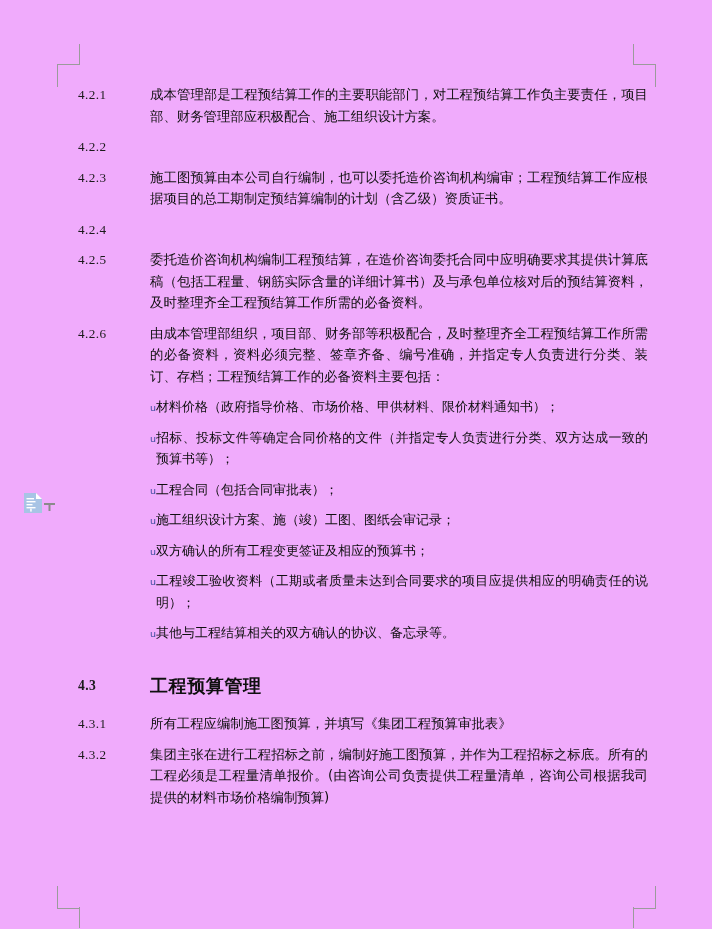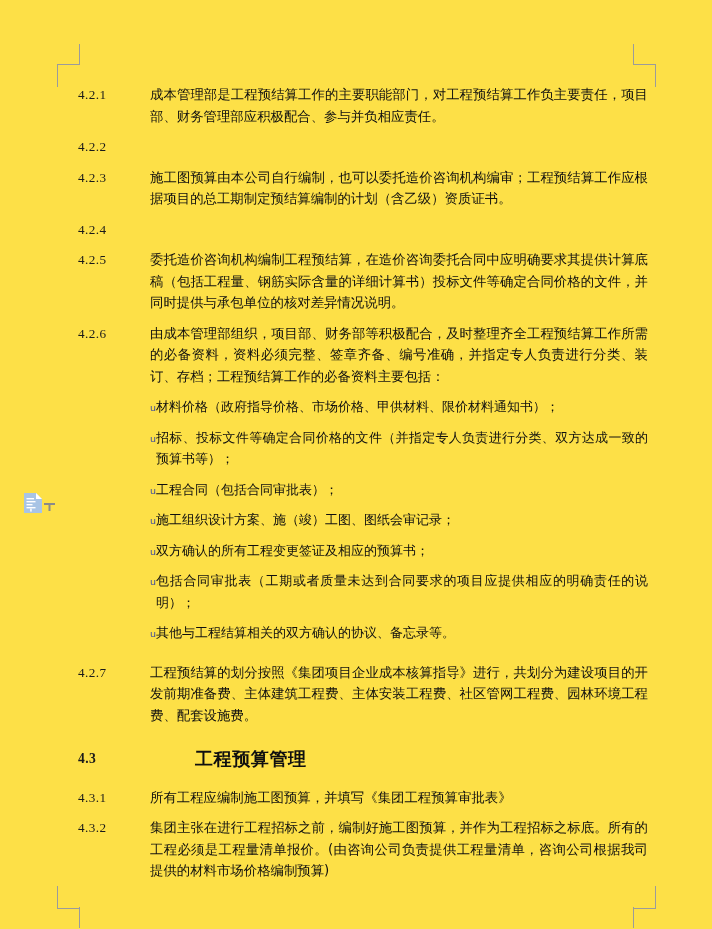--- a/index.html
+++ b/index.html
@@ -12,21 +12,21 @@
     height: 929px;
     position: relative;
     font-family: "Liberation Serif", "DejaVu Serif", serif;
     overflow: hidden;
   }
 
   
   #page {
     position: absolute;
     inset: 0;
-    background: #fde047;
+    background: #f0abfc;
     text-decoration: underline;
   }
   .crop-mark {
     position: absolute;
     width: 22px;
     height: 22px;
     pointer-events: none;
   }
   .crop-mark.tl { left: 57px;  top: 64px;  border-left: 1px solid #9b9b9b; border-top: 1px solid #9b9b9b; }
   .crop-mark.tl::after {
@@ -94,21 +94,20 @@
     text-justify: inter-ideograph;
     word-break: break-all;
   }
 
   
   .section-head {
     display: flex;
     align-items: center;
     margin-top: 22px;
     margin-bottom: 17px;
-    gap: 45px;
   }
   .section-head .clause-num {
     font-weight: bold;
     font-size: 13.6px;
   }
   .section-head .clause-body {
     font-weight: bold;
     font-size: 18px;
     letter-spacing: .6px;
   }
@@ -188,39 +187,39 @@
     <svg viewBox="0 0 11 8" width="11" height="8" aria-hidden="true">
       <rect x="0" y="0" width="11" height="2" fill="#8a8a8a"></rect>
       <rect x="4.5" y="2" width="2" height="6" fill="#8a8a8a"></rect>
     </svg>
   </div>
 
   <div id="content">
 
     <div class="clause">
       <div class="clause-num">4.2.1</div>
-      <div class="clause-body">成本管理部是工程预结算工作的主要职能部门，对工程预结算工作负主要责任，项目部、财务管理部应积极配合、参与并负相应责任。</div>
+      <div class="clause-body">成本管理部是工程预结算工作的主要职能部门，对工程预结算工作负主要责任，项目部、财务管理部应积极配合、施工组织设计方案。</div>
     </div>
 
     <div class="clause">
       <div class="clause-num">4.2.2</div>
     </div>
 
     <div class="clause">
       <div class="clause-num">4.2.3</div>
       <div class="clause-body">施工图预算由本公司自行编制，也可以委托造价咨询机构编审；工程预结算工作应根据项目的总工期制定预结算编制的计划（含乙级）资质证书。</div>
     </div>
 
     <div class="clause">
       <div class="clause-num">4.2.4</div>
     </div>
 
     <div class="clause">
       <div class="clause-num">4.2.5</div>
-      <div class="clause-body">委托造价咨询机构编制工程预结算，在造价咨询委托合同中应明确要求其提供计算底稿（包括工程量、钢筋实际含量的详细计算书）投标文件等确定合同价格的文件，并同时提供与承包单位的核对差异情况说明。</div>
+      <div class="clause-body">委托造价咨询机构编制工程预结算，在造价咨询委托合同中应明确要求其提供计算底稿（包括工程量、钢筋实际含量的详细计算书）及与承包单位核对后的预结算资料，及时整理齐全工程预结算工作所需的必备资料。</div>
     </div>
 
     <div class="clause">
       <div class="clause-num">4.2.6</div>
       <div class="clause-body">由成本管理部组织，项目部、财务部等积极配合，及时整理齐全工程预结算工作所需的必备资料，资料必须完整、签章齐备、编号准确，并指定专人负责进行分类、装订、存档；工程预结算工作的必备资料主要包括：</div>
     </div>
 
     <div class="clause sub-block">
       <div class="clause-num"></div>
       <ul class="bullet-list">
@@ -239,33 +238,29 @@
         <li class="bullet-item">
           <span class="bullet-mark">u</span>
           <span class="bullet-text">施工组织设计方案、施（竣）工图、图纸会审记录；</span>
         </li>
         <li class="bullet-item">
           <span class="bullet-mark">u</span>
           <span class="bullet-text">双方确认的所有工程变更签证及相应的预算书；</span>
         </li>
         <li class="bullet-item">
           <span class="bullet-mark">u</span>
-          <span class="bullet-text">包括合同审批表（工期或者质量未达到合同要求的项目应提供相应的明确责任的说明）；</span>
+          <span class="bullet-text">工程竣工验收资料（工期或者质量未达到合同要求的项目应提供相应的明确责任的说明）；</span>
         </li>
         <li class="bullet-item">
           <span class="bullet-mark">u</span>
           <span class="bullet-text">其他与工程结算相关的双方确认的协议、备忘录等。</span>
         </li>
       </ul>
     </div>
 
-    <div class="clause">
-      <div class="clause-num">4.2.7</div>
-      <div class="clause-body">工程预结算的划分按照《集团项目企业成本核算指导》进行，共划分为建设项目的开发前期准备费、主体建筑工程费、主体安装工程费、社区管网工程费、园林环境工程费、配套设施费。</div>
-    </div>
 
     <div class="section-head">
       <div class="clause-num">4.3</div>
       <div class="clause-body">工程预算管理</div>
     </div>
 
     <div class="clause">
       <div class="clause-num">4.3.1</div>
       <div class="clause-body">所有工程应编制施工图预算，并填写《集团工程预算审批表》</div>
     </div>

